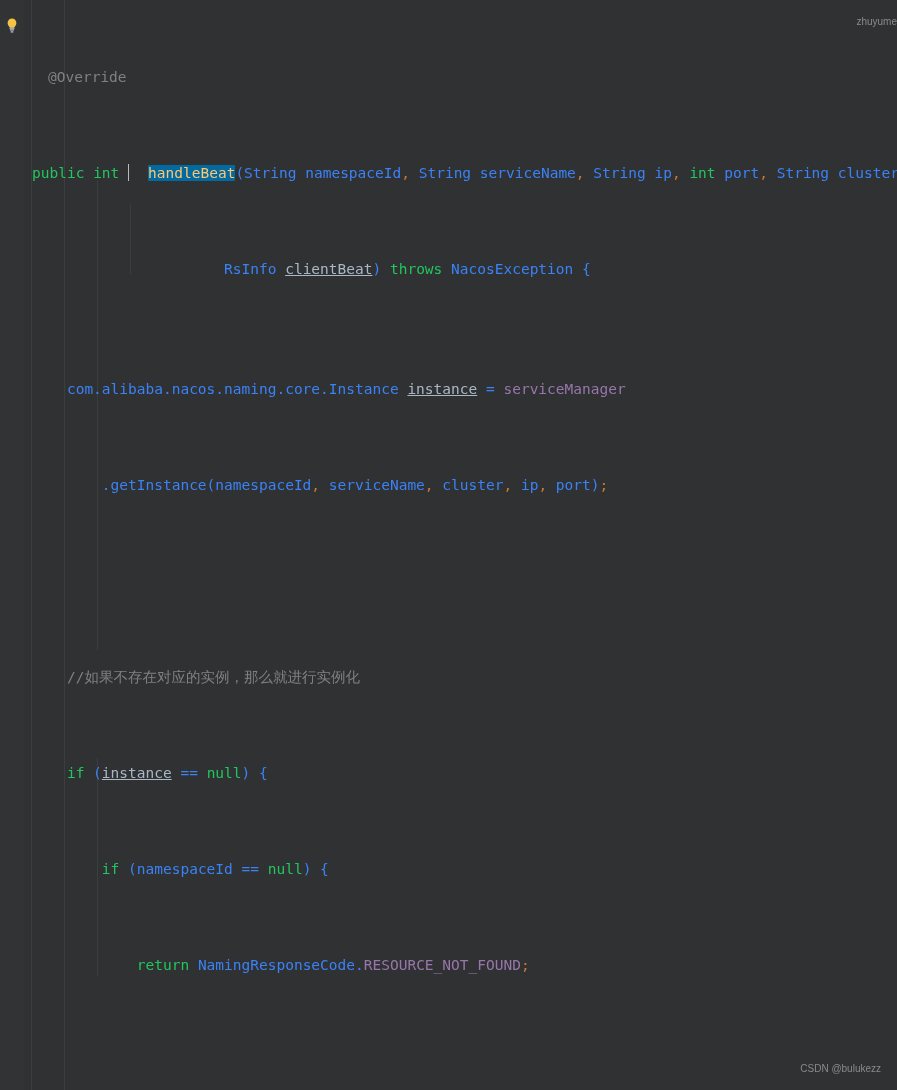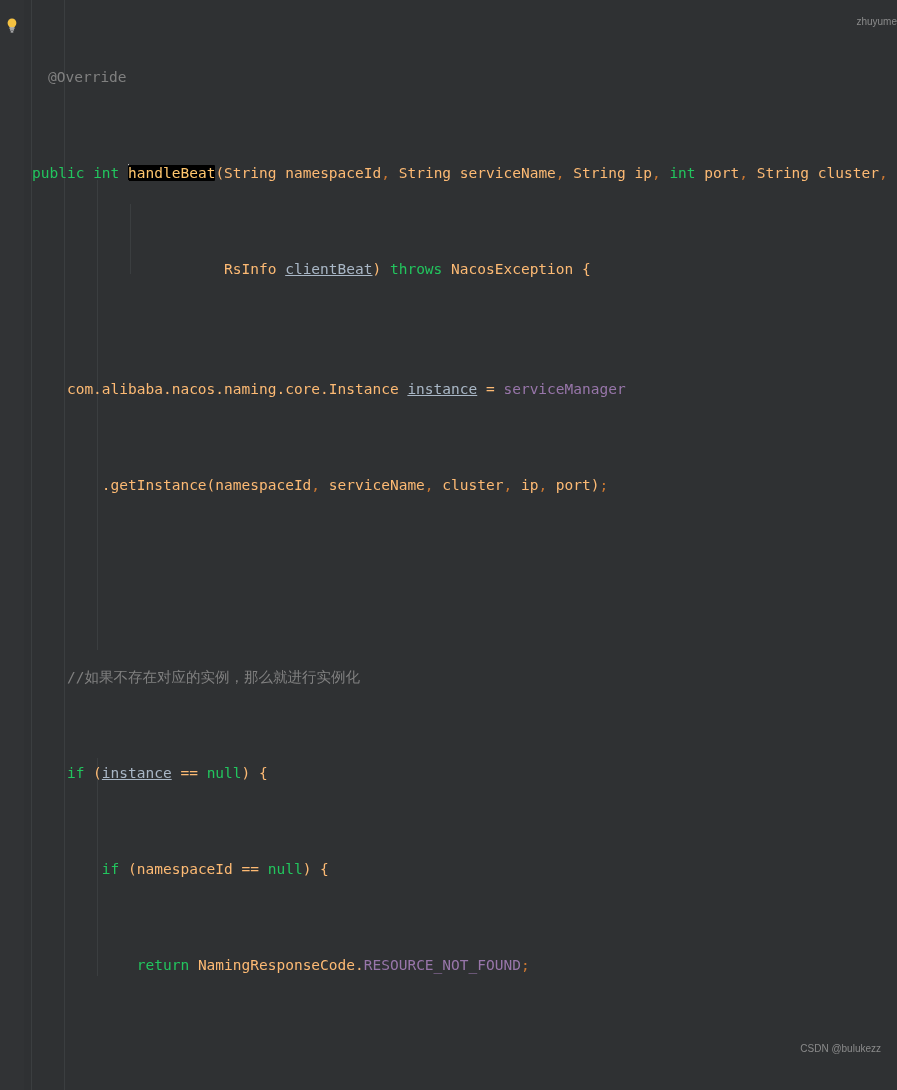--- a/index.html
+++ b/index.html
@@ -68,31 +68,32 @@
     font-family: "DejaVu Sans Mono", "Liberation Mono", monospace;
   }
   .line {
     height: 24px;
     white-space: pre;
     padding-left: 32px;
   }
 
   
   .kw   { color: #22c55e; }            
-  .txt  { color: #fdba74; }            
+  .txt  { color: #3b82f6; }            
   .mth  { color: #ffc66d; }            
   .cmt  { color: #808080; }            
   .fld  { color: #9876aa; }            
   .fldi { color: #9876aa; }  
   .lvar { color: #a9b7c6; text-decoration: underline; } 
   .semi { color: #cc7832; }
 
   .hl-ident {
-    background: #000000;
+    background: #0369a1;
     border-radius: 1px;
+    margin-left: 20px;
   }
   .caret {
     display: inline-block;
     width: 1px;
     height: 17px;
     background: #bbbbbb;
     vertical-align: -3px;
     margin-right: -1px;
   }
 
@@ -106,21 +107,21 @@
     opacity: 0.85;
   }
   .wm-top {
     right: 0px;
     top: 16px;
     white-space: nowrap;
     overflow: hidden;
   }
   .wm-bottom {
     right: 16px;
-    bottom: 36px;
+    bottom: 16px;
   }
 </style>
 </head>
 <body>
 
 <div id="editor">
 
   <div class="gutter"></div>
 
   <div class="indent-guide ig1"></div>

